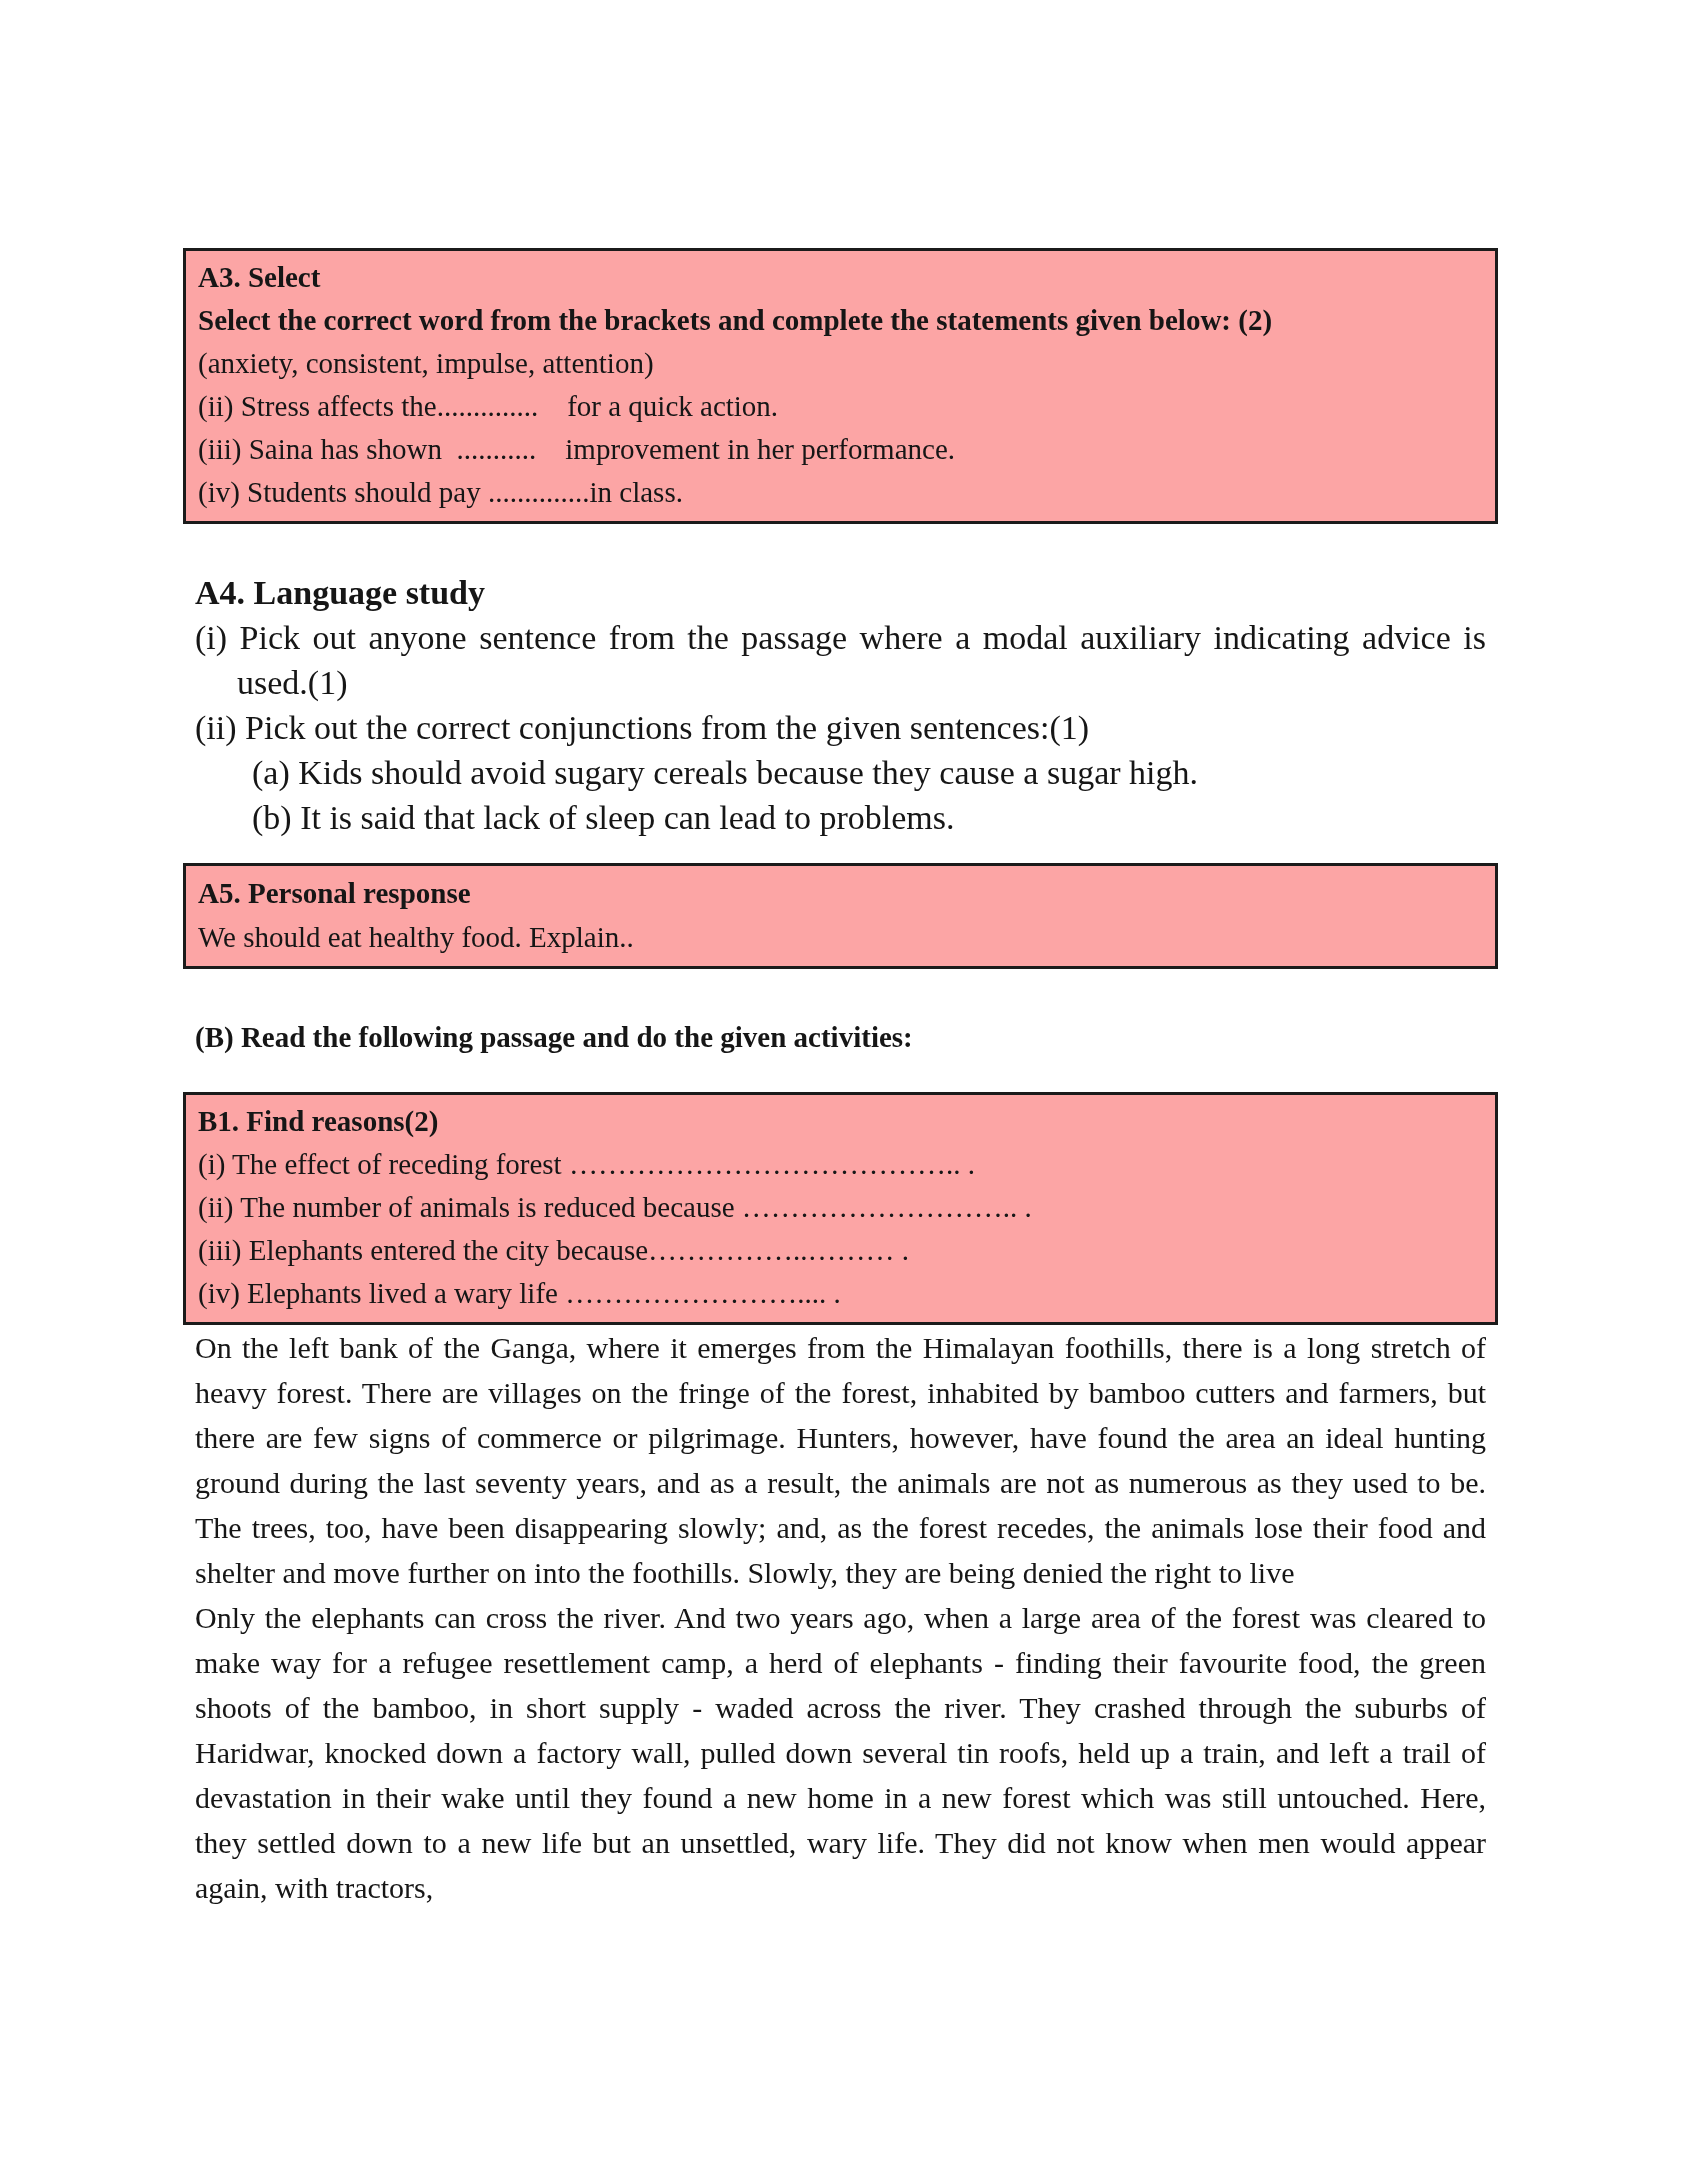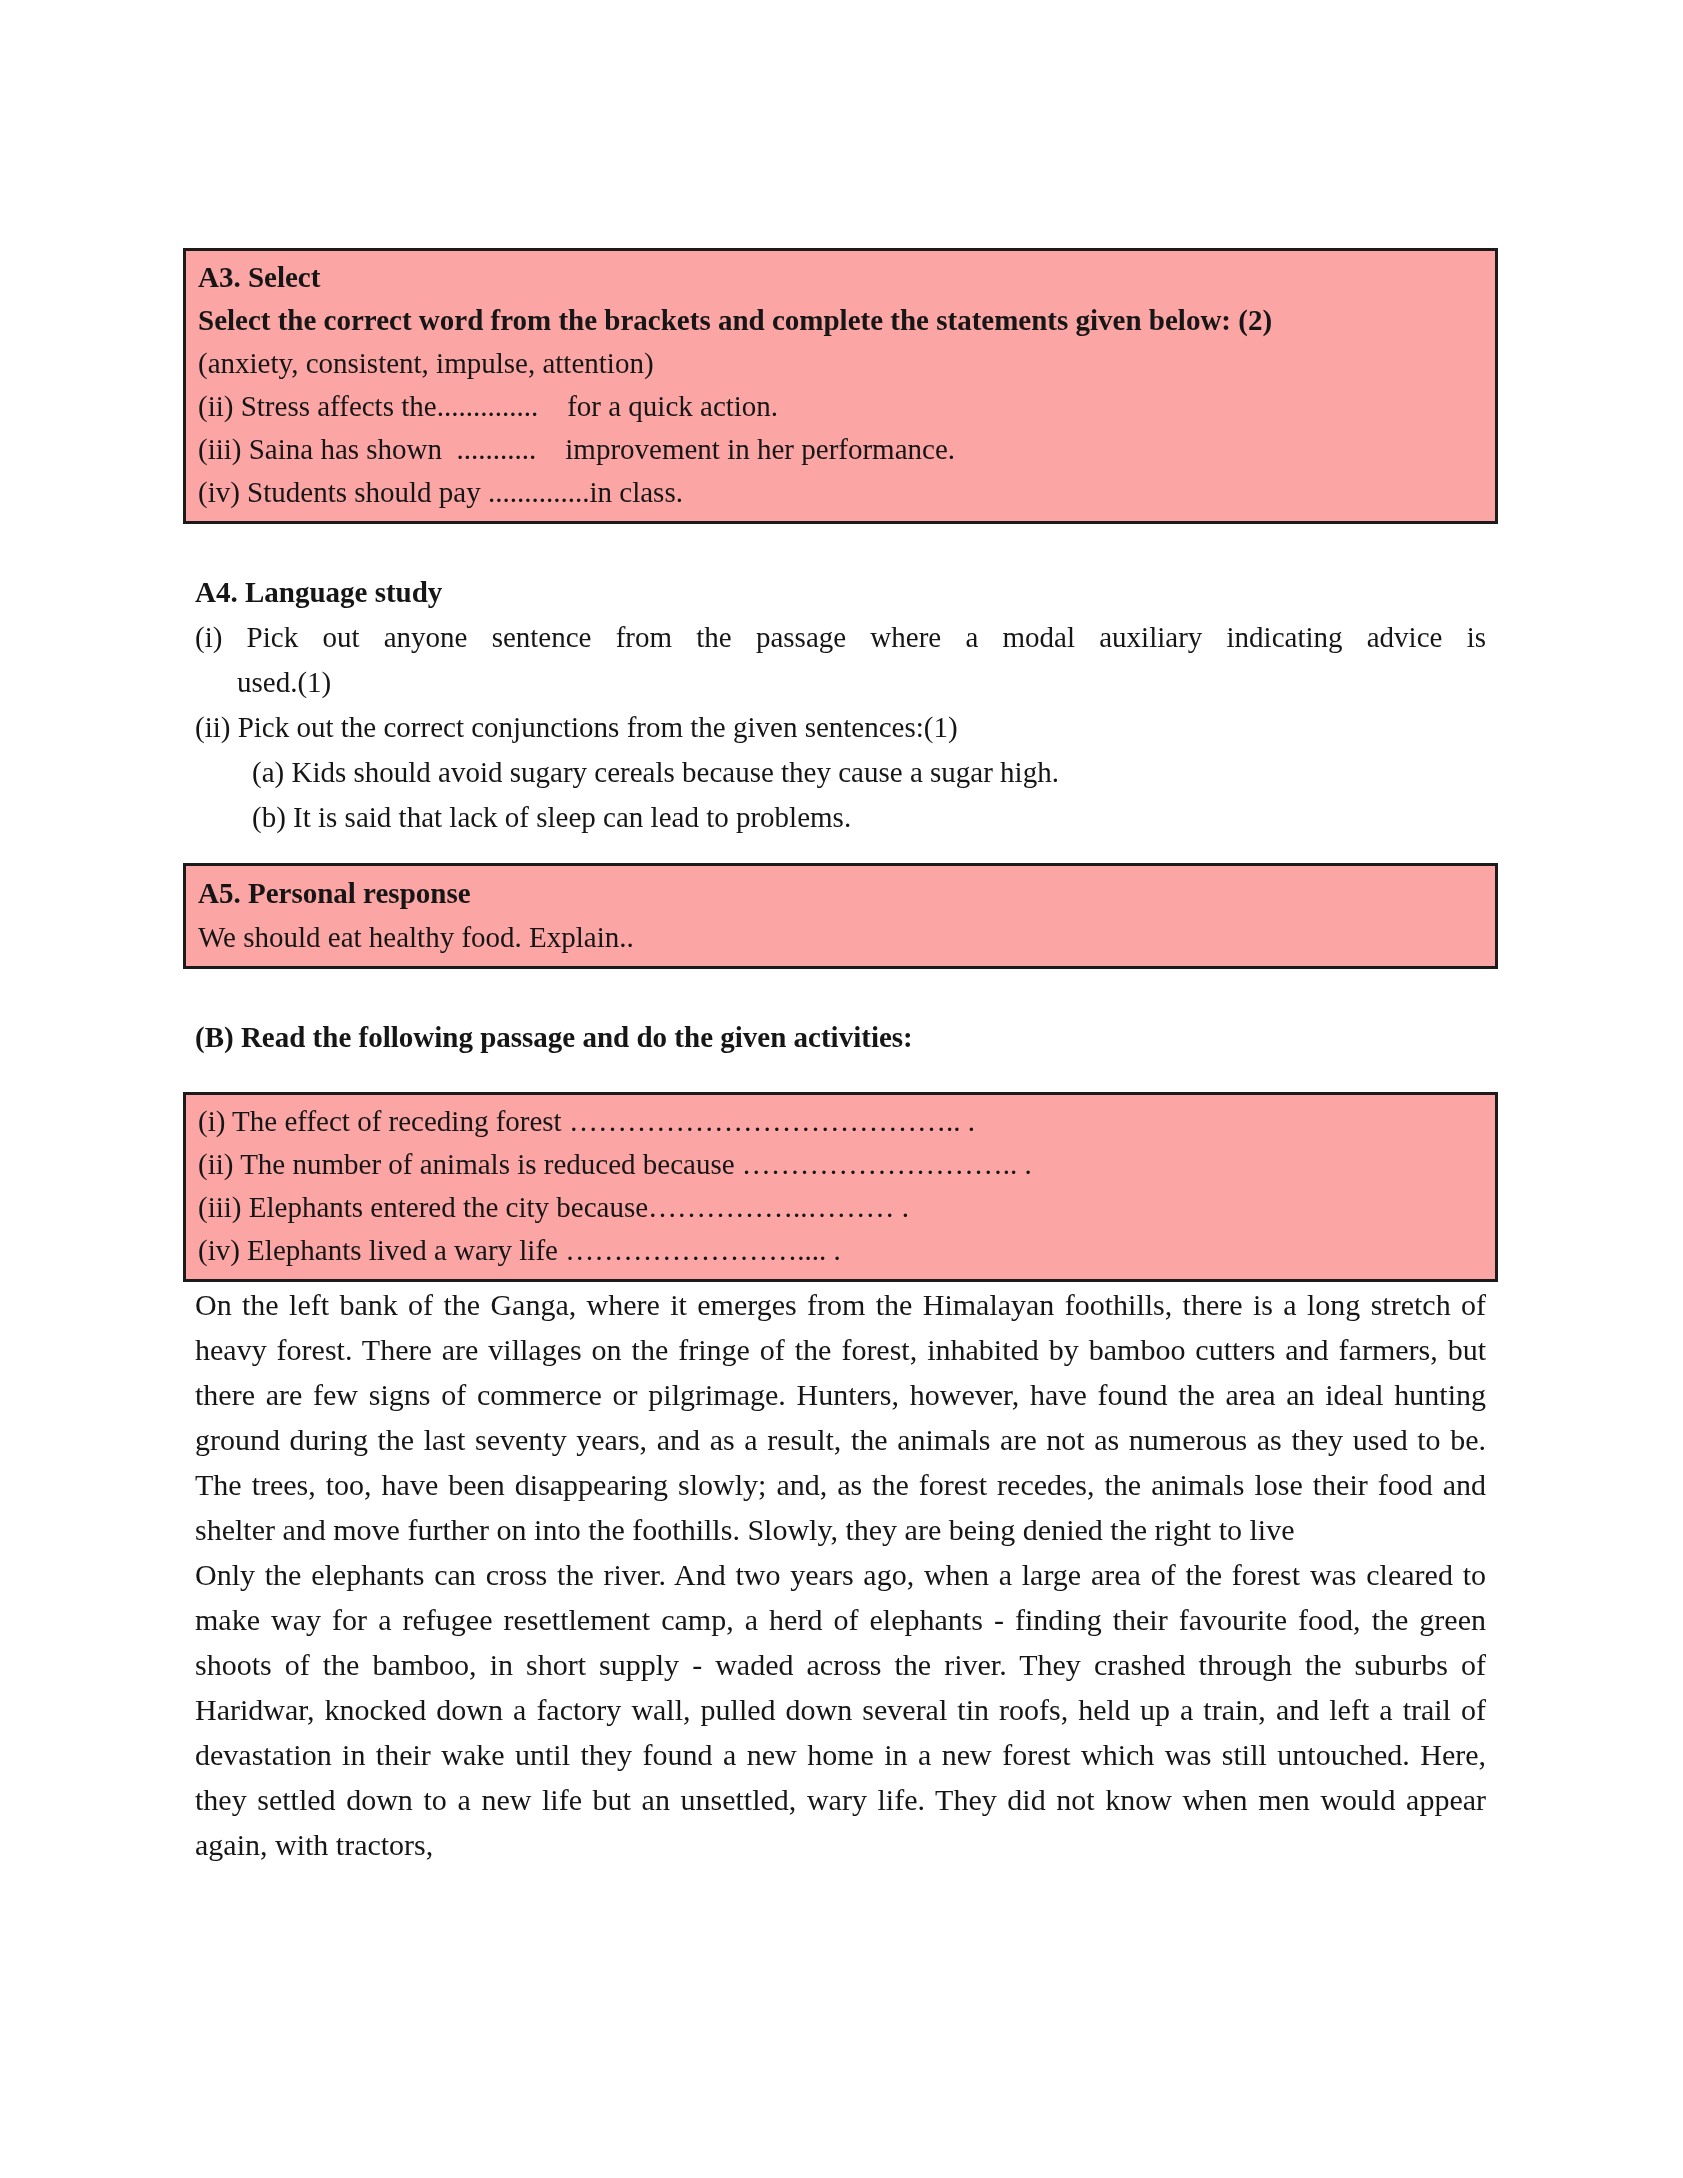--- a/index.html
+++ b/index.html
@@ -23,21 +23,21 @@
     border: 3px solid #1b1b1b;
     padding: 5px 12px 7px 12px;
     font-size: 29px;
     line-height: 43px;
     background: #fca5a5;
   }
   .box-a3 { margin-top: 248px; }
   .section-a4 {
     margin-top: 46px;
     padding: 0 12px;
-    font-size: 29px;
+    font-size: 34px;
     line-height: 45px;
   }
   .justify-last {
     text-align: justify;
     text-align-last: justify;
   }
   .row-between {
     display: flex;
     align-items: baseline;
   }
@@ -89,20 +89,24 @@
   </div>
 
   <div class="qbox box-a5">
     <div class="bold">A5. Personal response</div>
     <div>We should eat healthy food. Explain..</div>
   </div>
 
   <div class="b-heading">(B) Read the following passage and do the given activities:</div>
 
   <div class="qbox box-b1">
+    <div class="row-between bold">
+      <span>B1. Find reasons</span>
+      <span>(2)</span>
+    </div>
     <div>(i) The effect of receding forest ………………………………….. .</div>
     <div>(ii) The number of animals is reduced because ……………………….. .</div>
     <div>(iii) Elephants entered the city because……………..……… .</div>
     <div>(iv) Elephants lived a wary life …………………….... .</div>
   </div>
 
   <div class="passage">
     <p>On the left bank of the Ganga, where it emerges from the Himalayan foothills, there is a long stretch of heavy forest. There are villages on the fringe of the forest, inhabited by bamboo cutters and farmers, but there are few signs of commerce or pilgrimage. Hunters, however, have found the area an ideal hunting ground during the last seventy years, and as a result, the animals are not as numerous as they used to be. The trees, too, have been disappearing slowly; and, as the forest recedes, the animals lose their food and shelter and move further on into the foothills. Slowly, they are being denied the right to live</p>
     <p>Only the elephants can cross the river. And two years ago, when a large area of the forest was cleared to make way for a refugee resettlement camp, a herd of elephants - finding their favourite food, the green shoots of the bamboo, in short supply - waded across the river. They crashed through the suburbs of Haridwar, knocked down a factory wall, pulled down several tin roofs, held up a train, and left a trail of devastation in their wake until they found a new home in a new forest which was still untouched. Here, they settled down to a new life but an unsettled, wary life. They did not know when men would appear again, with tractors,</p>
   </div>

